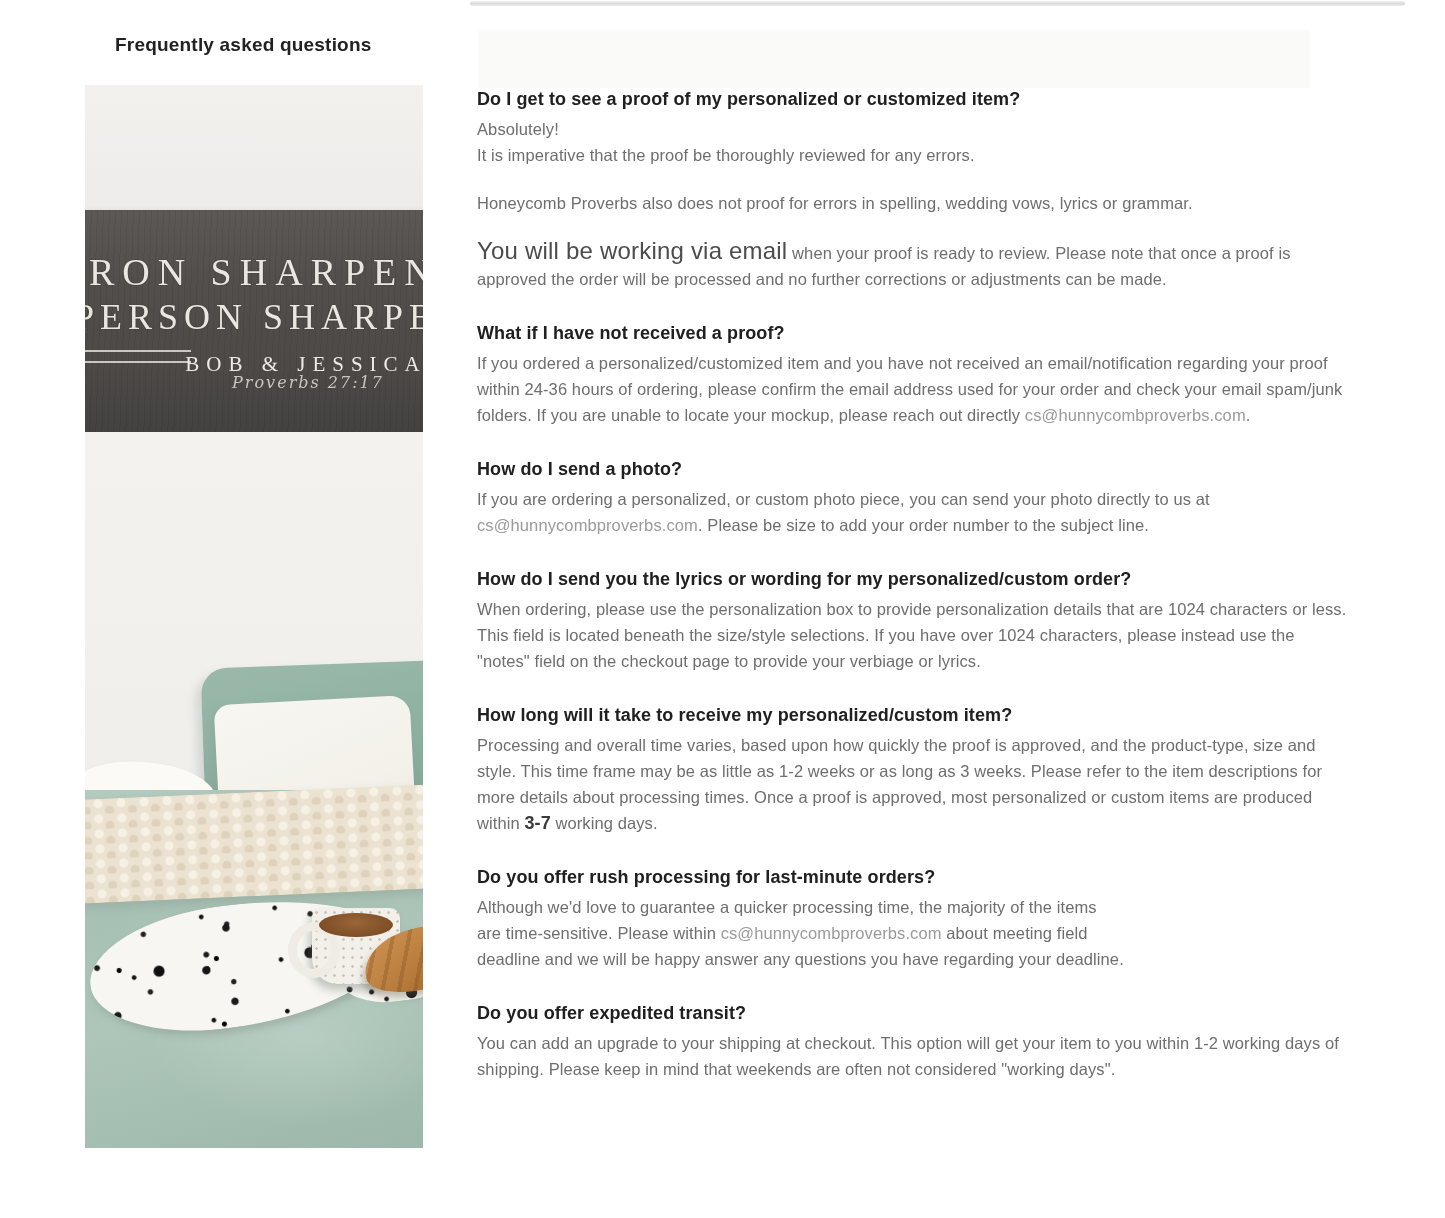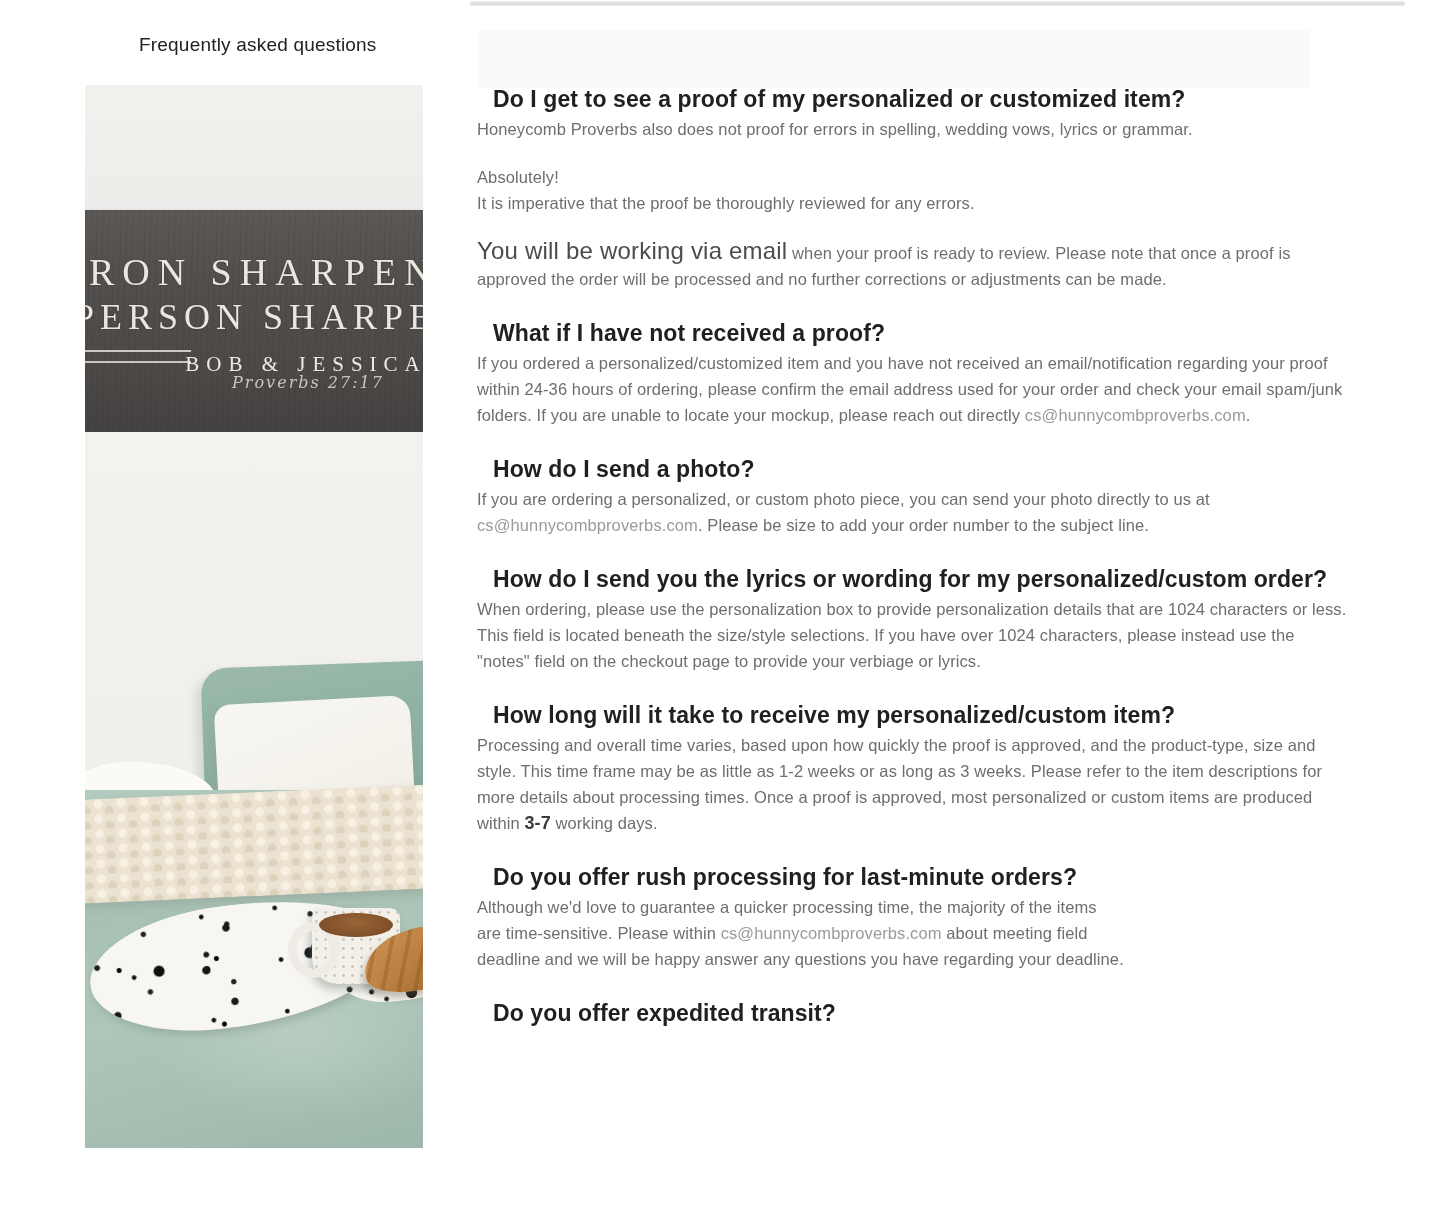--- a/index.html
+++ b/index.html
@@ -18,21 +18,21 @@
     border-radius: 3px;
   }
   .top-panel {
     position: absolute; left: 478px; top: 30px; width: 832px; height: 58px;
     background: #fafaf9;
   }
 
   
   .page-title {
     position: absolute; left: 115px; top: 34px;
-    font-size: 19px; font-weight: 400; color: #222222; letter-spacing: .2px; margin-left: 24px;
+    font-size: 19px; font-weight: 700; color: #222222; letter-spacing: .2px;
   }
 
   .photo {
     position: absolute; left: 85px; top: 85px; width: 338px; height: 1063px;
     overflow: hidden; background: #f1f0ed; cursor: pointer;
   }
   .wall-top { position: absolute; left: 0; top: 0; width: 100%; height: 125px;
     background: linear-gradient(180deg, #f2f1ee 0%, #edecea 100%); }
 
   .sign {
@@ -145,22 +145,22 @@
       repeating-linear-gradient(115deg, rgba(120,70,20,.28) 0 4px, transparent 4px 16px),
       linear-gradient(150deg, #cf9251 0%, #bc8142 45%, #9a6226 100%);
     border-radius: 50% 50% 46% 54% / 60% 55% 45% 40%;
     box-shadow: -4px 5px 7px rgba(110,100,80,.4);
   }
 
   
   .col { position: absolute; left: 477px; top: 88px; width: 872px; color: #6e6e6e; }
   .sec { margin-bottom: 30px; }
   .q {
-    font-size: 23px; line-height: 22px; font-weight: 700; color: #202020;
-    margin: 0 16px 6px; letter-spacing: .1px;
+    font-size: 18px; line-height: 22px; font-weight: 700; color: #202020;
+    margin: 0 0 6px; letter-spacing: .1px;
   }
   .a { font-size: 16.5px; line-height: 26px; margin: 0 0 22px; letter-spacing: .1px; }
   .sec .a:last-child { margin-bottom: 0; }
   .lead { font-size: 24px; color: #4c4c4c; letter-spacing: .2px; }
   .days { font-size: 18px; font-weight: 700; color: #3a3a3a; margin-top: 8px; }
   .email { color: #9a9a9a; text-decoration: none; cursor: pointer; }
 </style>
 </head>
 <body>
 
@@ -190,25 +190,25 @@
     </div>
     <div class="croissant"></div>
   </div>
 </figure>
 
 <main class="col">
 
   <section class="sec">
     <h3 class="q">Do I get to see a proof of my personalized or customized item?</h3>
     <p class="a">
-      <span>Honeycomb Proverbs also does not proof for errors in spelling, wedding vows, lyrics or grammar.</span>
-    </p>
-    <p class="a">
       <span>Absolutely!</span><br>
       <span>It is imperative that the proof be thoroughly reviewed for any errors.</span>
+    </p>
+    <p class="a">
+      <span>Honeycomb Proverbs also does not proof for errors in spelling, wedding vows, lyrics or grammar.</span>
     </p>
     <p class="a">
       <span class="lead">You will be working via email</span><span> when your proof is ready to review. Please note that once a proof is approved the order will be processed and no further corrections or adjustments can be made.</span>
     </p>
   </section>
 
   <section class="sec">
     <h3 class="q">What if I have not received a proof?</h3>
     <p class="a">
       <span>If you ordered a personalized/customized item and you have not received an email/notification regarding your proof within 24-36 hours of ordering, please confirm the email address used for your order and check your email spam/junk folders. If you are unable to locate your mockup, please reach out directly </span><a class="email">cs@hunnycombproverbs.com</a><span>.</span>
@@ -240,15 +240,18 @@
     <h3 class="q">Do you offer rush processing for last-minute orders?</h3>
     <p class="a">
       <span>Although we'd love to guarantee a quicker processing time, the majority of the items</span><br>
       <span>are time-sensitive. Please within </span><a class="email">cs@hunnycombproverbs.com</a><span> about meeting field</span><br>
       <span>deadline and we will be happy answer any questions you have regarding your deadline.</span>
     </p>
   </section>
 
   <section class="sec">
     <h3 class="q">Do you offer expedited transit?</h3>
+    <p class="a">
+      <span>You can add an upgrade to your shipping at checkout. This option will get your item to you within 1-2 working days of shipping. Please keep in mind that weekends are often not considered "working days".</span>
+    </p>
   </section>
 
 </main>
 
 </body></html>

